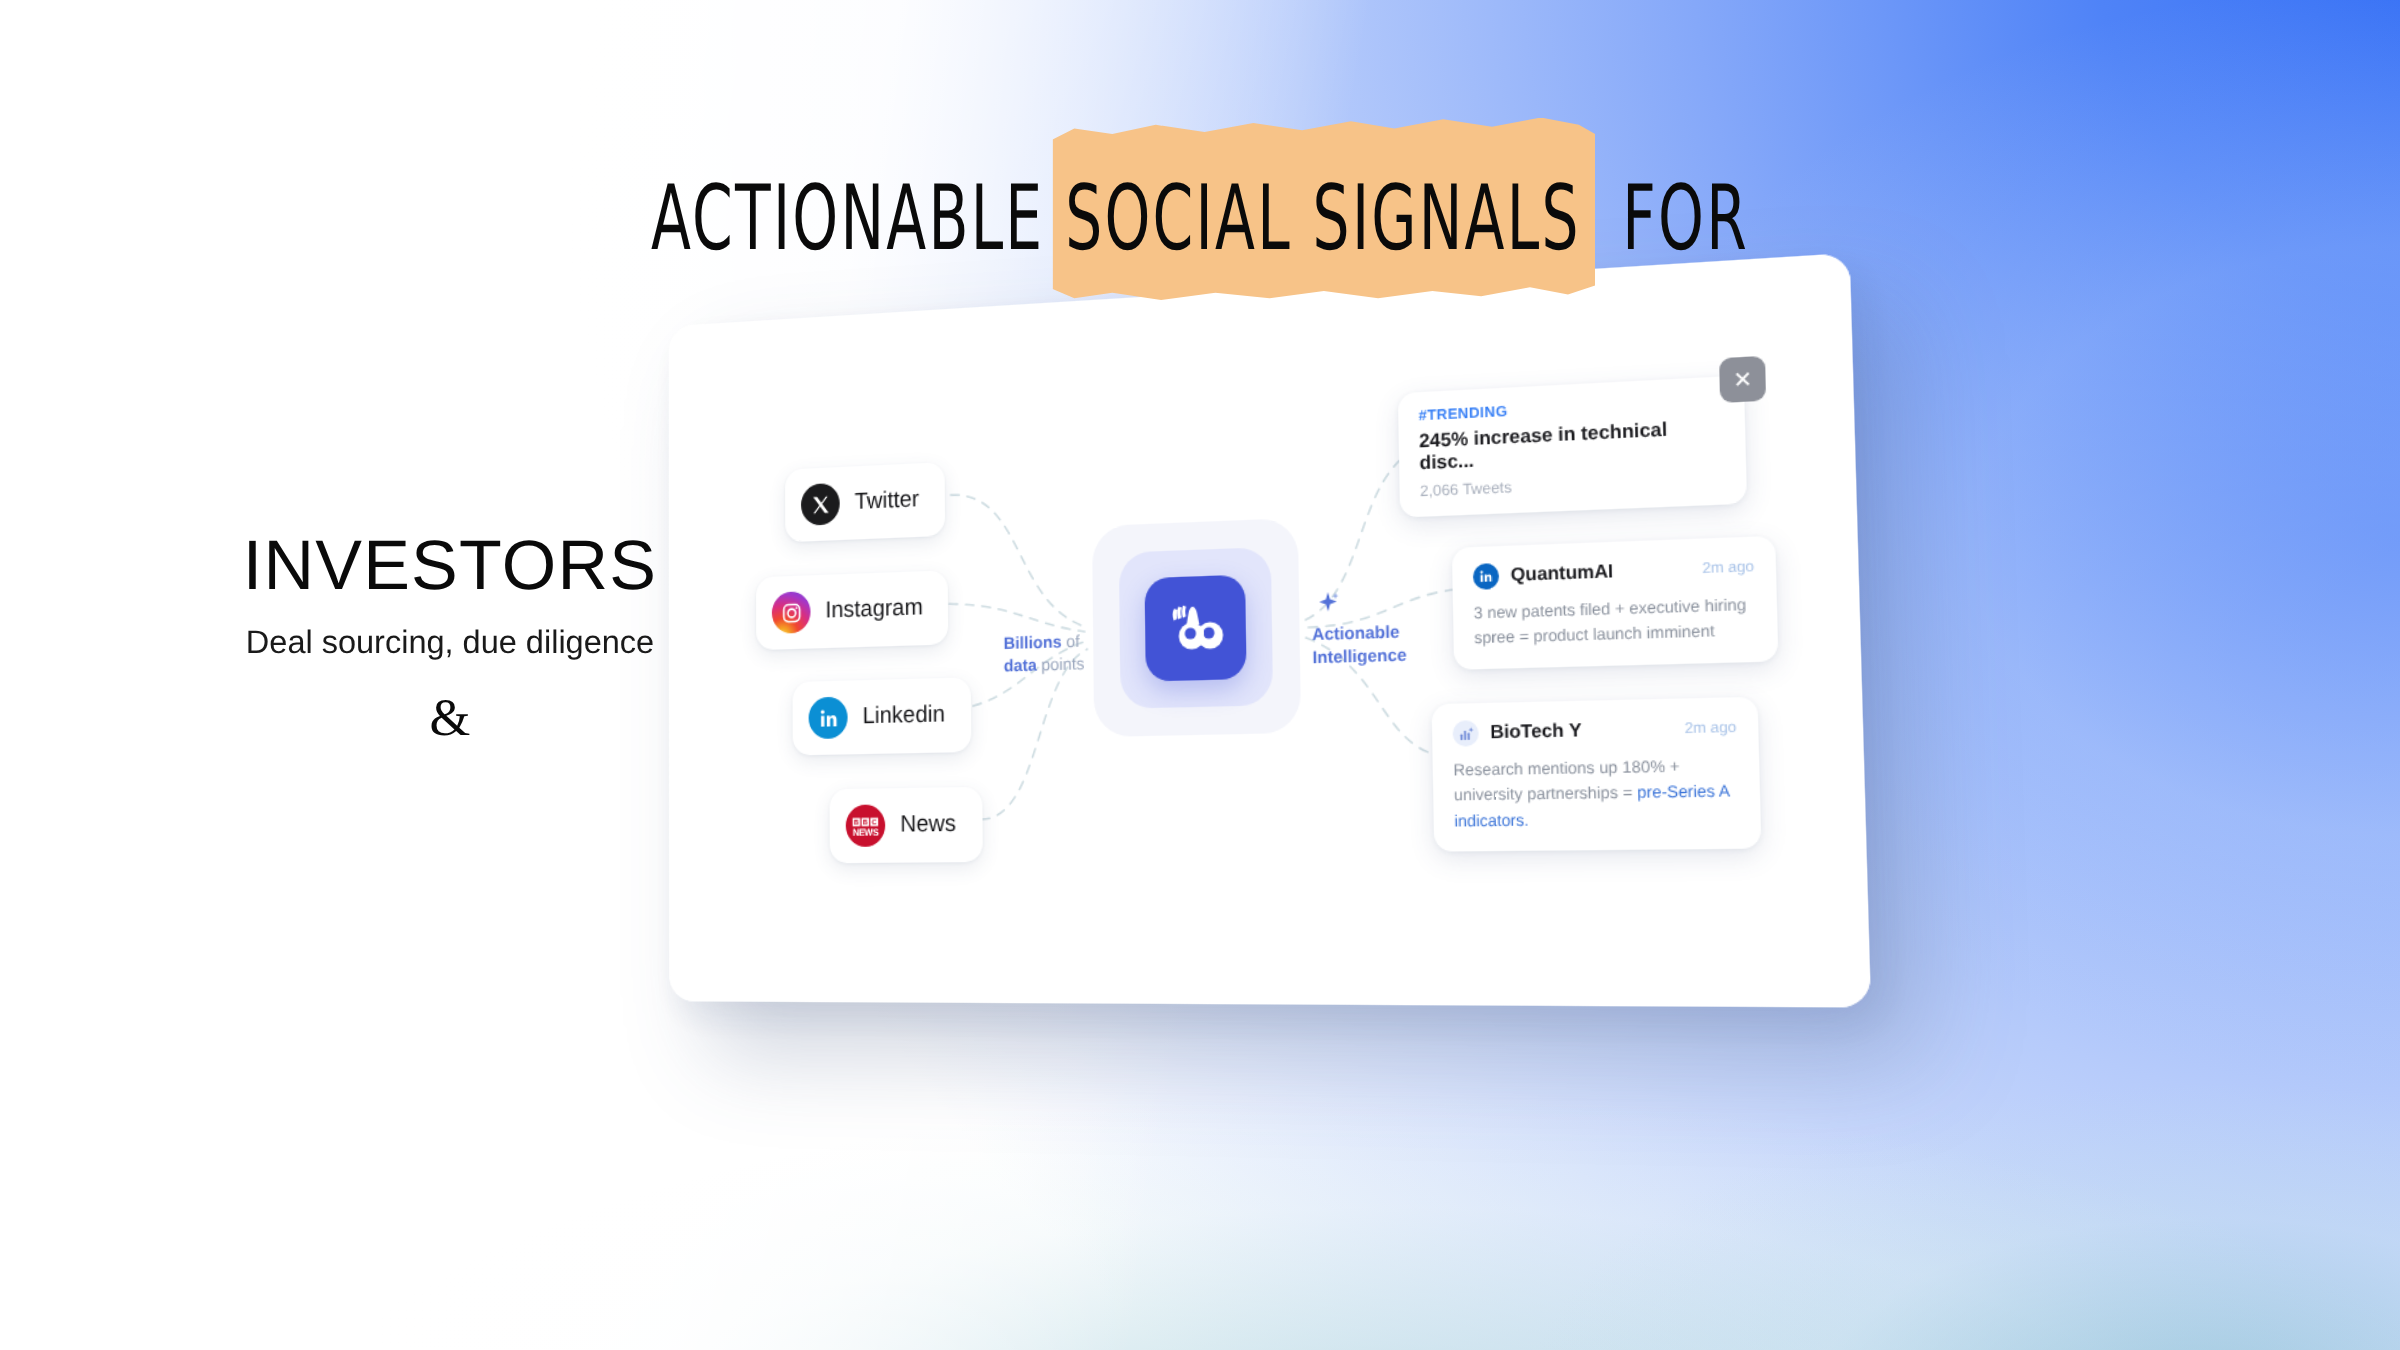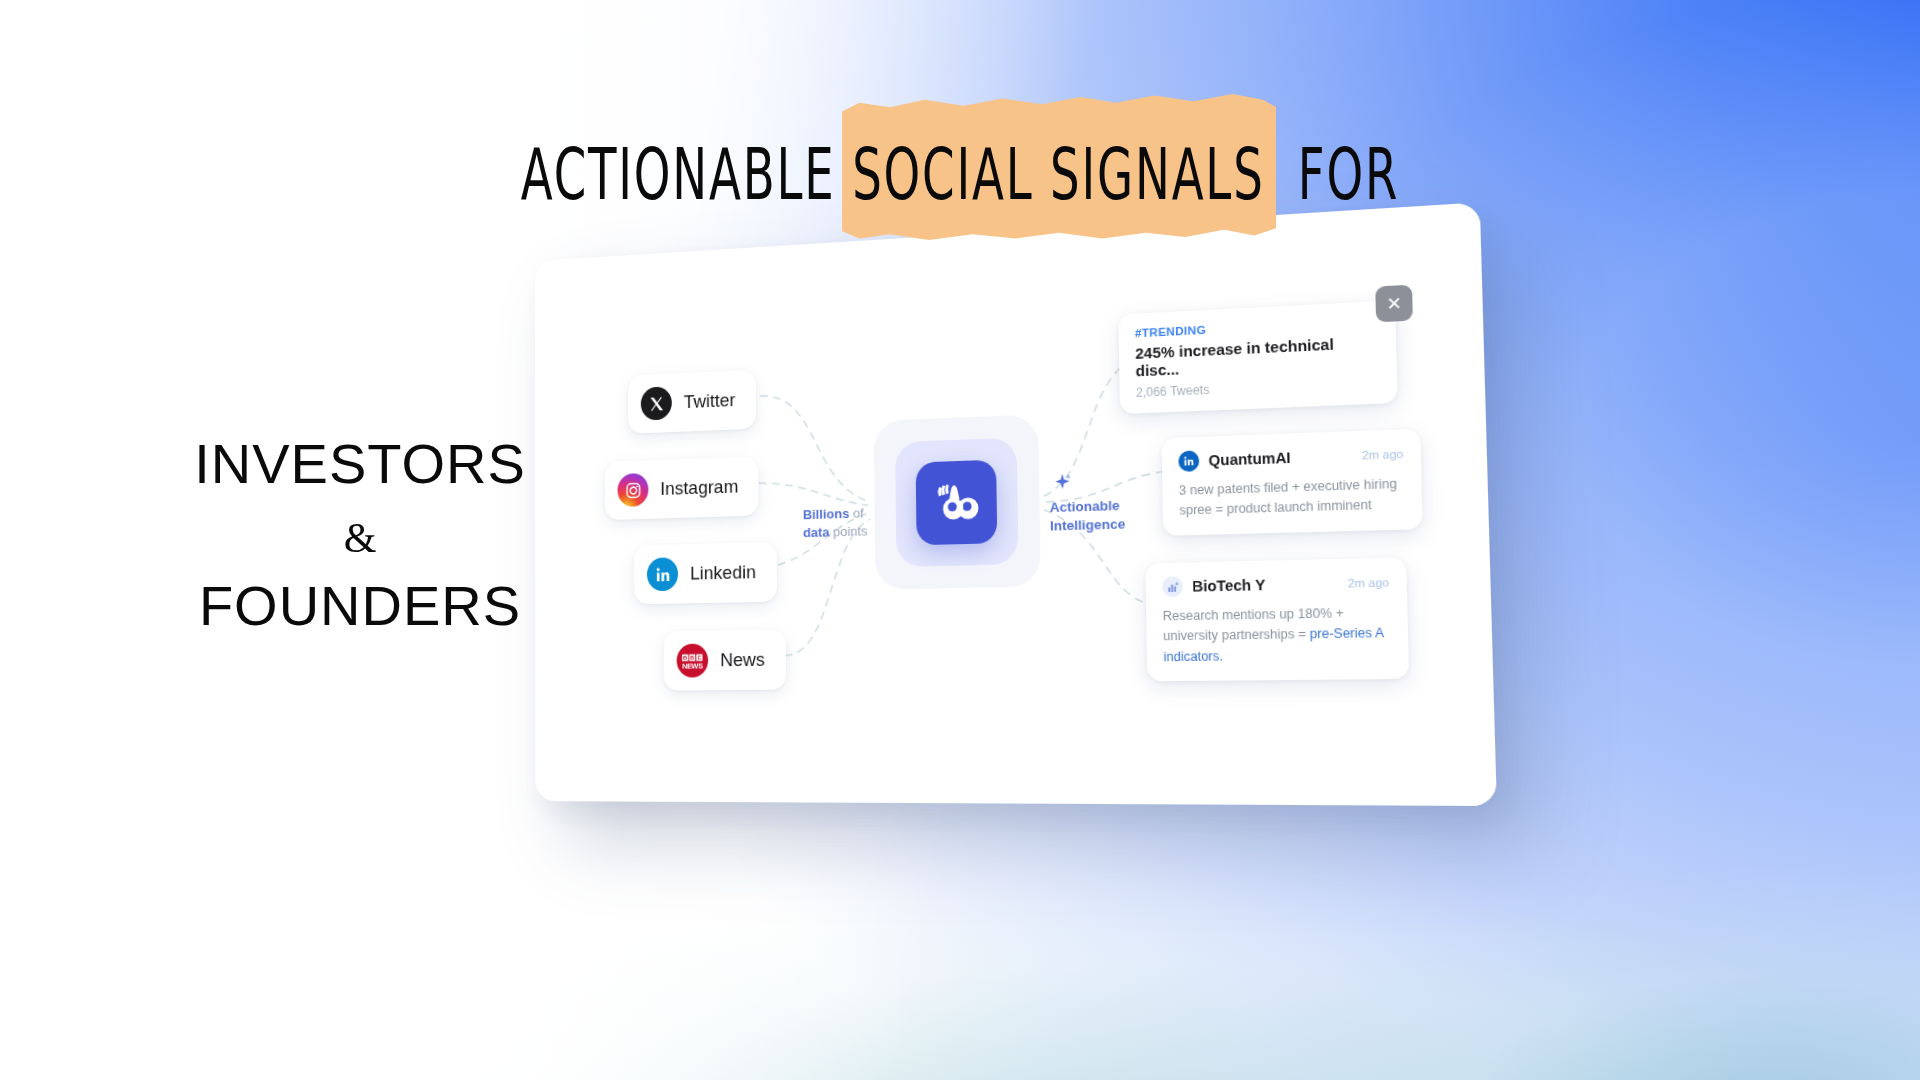--- a/index.html
+++ b/index.html
@@ -54,21 +54,21 @@
     left:-14px; right:-16px; top:-38px; bottom:-24px;
     background:#f7c388;
     z-index:-1;
     border-radius:3px 5px 4px 6px;
     clip-path: polygon(0% 12%, 4% 6%, 11% 9%, 19% 4%, 28% 8%, 37% 3%, 46% 7%, 55% 2%, 63% 6%, 72% 1%, 81% 5%, 90% 0%, 97% 4%, 100% 9%,
                        100% 92%, 95% 97%, 88% 93%, 79% 98%, 70% 95%, 60% 99%, 50% 95%, 40% 99%, 30% 96%, 20% 100%, 11% 96%, 4% 99%, 0% 94%);
   }
 
   
   #left-col {
-    position:absolute; left:150px; top:436px; width:420px;
+    position:absolute; left:150px; top:424px; width:420px;
     z-index:7; text-align:center;
   }
   .big-word {
     font-family:"Liberation Sans","DejaVu Sans",sans-serif;
     font-size:56px; font-weight:400; color:#0a0a0a;
     letter-spacing:1px; line-height:1.0;
     white-space:nowrap;
   }
   .sub-line {
     font-family:"Liberation Sans","DejaVu Sans",sans-serif;
@@ -197,23 +197,23 @@
 <div id="bg-teal"></div>
 <div id="bg-teal2"></div>
 <div id="bg-white-left"></div>
 
 <div id="headline">
   <span class="seg">ACTIONABLE</span><span>&nbsp;</span><span class="hl-wrap"><span class="hl-mark"></span><span class="seg">SOCIAL SIGNALS</span></span><span>&nbsp;&nbsp;</span><span class="seg">FOR</span>
 </div>
 
 <div id="left-col">
   <div class="big-word">INVESTORS</div>
+  <div class="sub-line">Deal sourcing, due diligence</div>
   <div id="amp">&amp;</div>
   <div id="founders-block">
-    <div class="big-word">FOUNDERS</div>
   </div>
 </div>
 
 <div id="stage">
   <div id="card">
     <div id="card-inner">
 
       <svg id="wires" viewBox="0 0 960 560">
         <g fill="none" stroke="#cfdde2" stroke-width="1.6" stroke-dasharray="7 7" stroke-linecap="round">
           <path d="M248,152 C310,152 300,240 360,262"></path>

